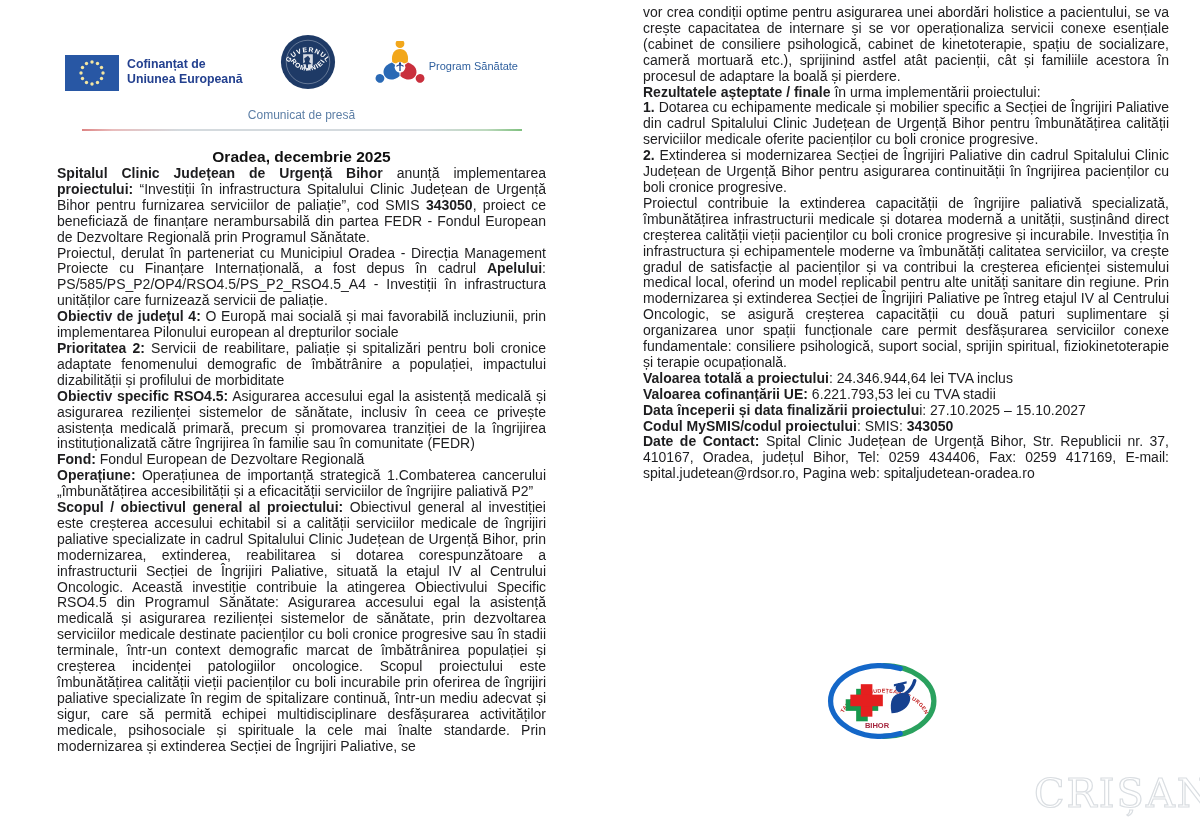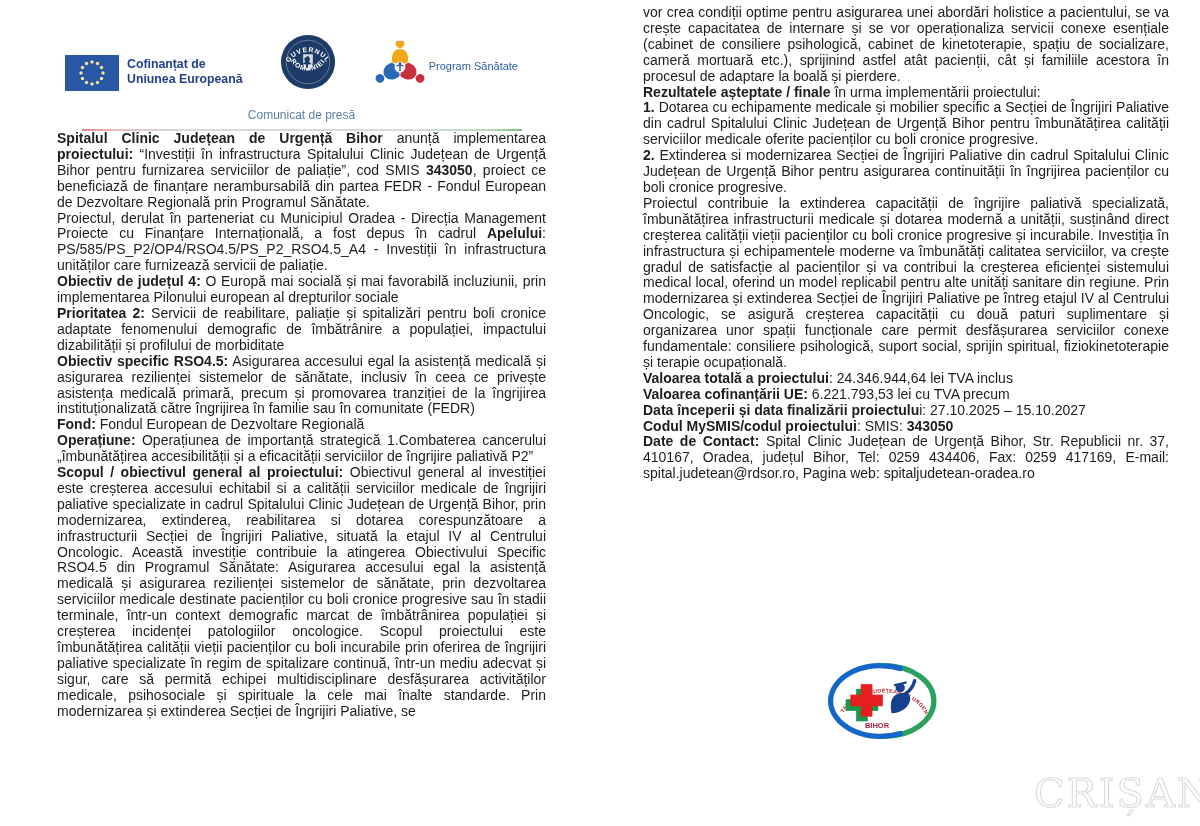--- a/index.html
+++ b/index.html
@@ -118,39 +118,40 @@
             <circle cx="32" cy="26.8" r="1.3" fill="#1a3e8c"></circle>
             <path d="M27.6,30.5 Q32,26.5 36.4,30.5" stroke="#1a3e8c" stroke-width="1.4" fill="none"></path>
           </g>
         </svg>
         <span class="program-text">Program Sănătate</span>
       </div>
     </div>
 
     <div class="press-label">Comunicat de presă</div>
     <div class="rule"></div>
+    <div class="dateline">Oradea, decembrie 2025</div>
 
     <p class="doc body-start"><b>Spitalul Clinic Județean de Urgență Bihor</b><span> anunță implementarea </span><b>proiectului:</b><span> “Investiții în infrastructura Spitalului Clinic Județean de Urgență Bihor pentru furnizarea serviciilor de paliație”, cod SMIS </span><b>343050</b><span>, proiect ce beneficiază de finanțare nerambursabilă din partea FEDR - Fondul European de Dezvoltare Regională prin Programul Sănătate.</span></p>
     <p class="doc mt"><span>Proiectul, derulat în parteneriat cu Municipiul Oradea - Direcția Management Proiecte cu Finanțare Internațională, a fost depus în cadrul </span><b>Apelului</b><span>: PS/585/PS_P2/OP4/RSO4.5/PS_P2_RSO4.5_A4 - Investiții în infrastructura unităților care furnizează servicii de paliație.</span></p>
     <p class="doc"><b>Obiectiv de județul 4:</b><span> O Europă mai socială și mai favorabilă incluziunii, prin implementarea Pilonului european al drepturilor sociale</span></p>
     <p class="doc"><b>Prioritatea 2:</b><span> Servicii de reabilitare, paliație și spitalizări pentru boli cronice adaptate fenomenului demografic de îmbătrânire a populației, impactului dizabilității și profilului de morbiditate</span></p>
     <p class="doc"><b>Obiectiv specific RSO4.5:</b><span> Asigurarea accesului egal la asistență medicală și asigurarea rezilienței sistemelor de sănătate, inclusiv în ceea ce privește asistența medicală primară, precum și promovarea tranziției de la îngrijirea instituționalizată către îngrijirea în familie sau în comunitate (FEDR)</span></p>
     <p class="doc"><b>Fond:</b><span> Fondul European de Dezvoltare Regională</span></p>
     <p class="doc"><b>Operațiune:</b><span> Operațiunea de importanță strategică 1.Combaterea cancerului „îmbunătățirea accesibilității și a eficacității serviciilor de îngrijire paliativă P2”</span></p>
     <p class="doc mt"><b>Scopul / obiectivul general al proiectului:</b><span> Obiectivul general al investiției este creșterea accesului echitabil si a calității serviciilor medicale de îngrijiri paliative specializate in cadrul Spitalului Clinic Județean de Urgență Bihor, prin modernizarea, extinderea, reabilitarea si dotarea corespunzătoare a infrastructurii Secției de Îngrijiri Paliative, situată la etajul IV al Centrului Oncologic. Această investiție contribuie la atingerea Obiectivului Specific RSO4.5 din Programul Sănătate: Asigurarea accesului egal la asistență medicală și asigurarea rezilienței sistemelor de sănătate, prin dezvoltarea serviciilor medicale destinate pacienților cu boli cronice progresive sau în stadii terminale, într-un context demografic marcat de îmbătrânirea populației și creșterea incidenței patologiilor oncologice. Scopul proiectului este îmbunătățirea calității vieții pacienților cu boli incurabile prin oferirea de îngrijiri paliative specializate în regim de spitalizare continuă, într-un mediu adecvat și sigur, care să permită echipei multidisciplinare desfășurarea activităților medicale, psihosociale și spirituale la cele mai înalte standarde. Prin modernizarea și extinderea Secției de Îngrijiri Paliative, se</span></p>
   </div>
 
   <div class="col-right">
     <p class="doc"><span>vor crea condiții optime pentru asigurarea unei abordări holistice a pacientului, se va crește capacitatea de internare și se vor operaționaliza servicii conexe esențiale (cabinet de consiliere psihologică, cabinet de kinetoterapie, spațiu de socializare, cameră mortuară etc.), sprijinind astfel atât pacienții, cât și familiile acestora în procesul de adaptare la boală și pierdere.</span></p>
     <p class="doc mt"><b>Rezultatele așteptate / finale</b><span> în urma implementării proiectului:</span></p>
     <p class="doc"><b>1.</b><span> Dotarea cu echipamente medicale și mobilier specific a Secției de Îngrijiri Paliative din cadrul Spitalului Clinic Județean de Urgență Bihor pentru îmbunătățirea calității serviciilor medicale oferite pacienților cu boli cronice progresive.</span></p>
     <p class="doc"><b>2.</b><span> Extinderea si modernizarea Secției de Îngrijiri Paliative din cadrul Spitalului Clinic Județean de Urgență Bihor pentru asigurarea continuității în îngrijirea pacienților cu boli cronice progresive.</span></p>
     <p class="doc mt"><span>Proiectul contribuie la extinderea capacității de îngrijire paliativă specializată, îmbunătățirea infrastructurii medicale și dotarea modernă a unității, susținând direct creșterea calității vieții pacienților cu boli cronice progresive și incurabile. Investiția în infrastructura și echipamentele moderne va îmbunătăți calitatea serviciilor, va crește gradul de satisfacție al pacienților și va contribui la creșterea eficienței sistemului medical local, oferind un model replicabil pentru alte unități sanitare din regiune.  Prin modernizarea și extinderea Secției de Îngrijiri Paliative pe întreg etajul IV al Centrului Oncologic, se asigură creșterea capacității cu două paturi suplimentare și organizarea unor spații funcționale care permit desfășurarea serviciilor conexe fundamentale: consiliere psihologică, suport social, sprijin spiritual, fiziokinetoterapie și terapie ocupațională.</span></p>
     <p class="doc mt-lg"><b>Valoarea totală a proiectului</b><span>: 24.346.944,64 lei TVA inclus</span></p>
-    <p class="doc"><b>Valoarea cofinanțării UE:</b><span> 6.221.793,53 lei cu TVA precum</span></p>
+    <p class="doc"><b>Valoarea cofinanțării UE:</b><span> 6.221.793,53 lei cu TVA stadii</span></p>
     <p class="doc mt"><b>Data începerii și data finalizării proiectulu</b><span>i: 27.10.2025 – 15.10.2027</span></p>
     <p class="doc mt-lg"><b>Codul MySMIS/codul proiectului</b><span>: SMIS: </span><b>343050</b></p>
     <p class="doc mt-lg"><b>Date de Contact:</b><span> Spital Clinic Județean de Urgență Bihor, Str. Republicii nr. 37, 410167, Oradea, județul Bihor, Tel: 0259 434406, Fax: 0259 417169, E-mail: spital.judetean@rdsor.ro, Pagina web: spitaljudetean-oradea.ro</span></p>
   </div>
 
   <svg class="hospital-logo" viewBox="0 0 200 150">
     <defs>
       <path id="hosp-arc" d="M30,96 A74,53 0 0 1 170,96"></path>
     </defs>
     <ellipse cx="100" cy="75" rx="84" ry="58" fill="#ffffff"></ellipse>

